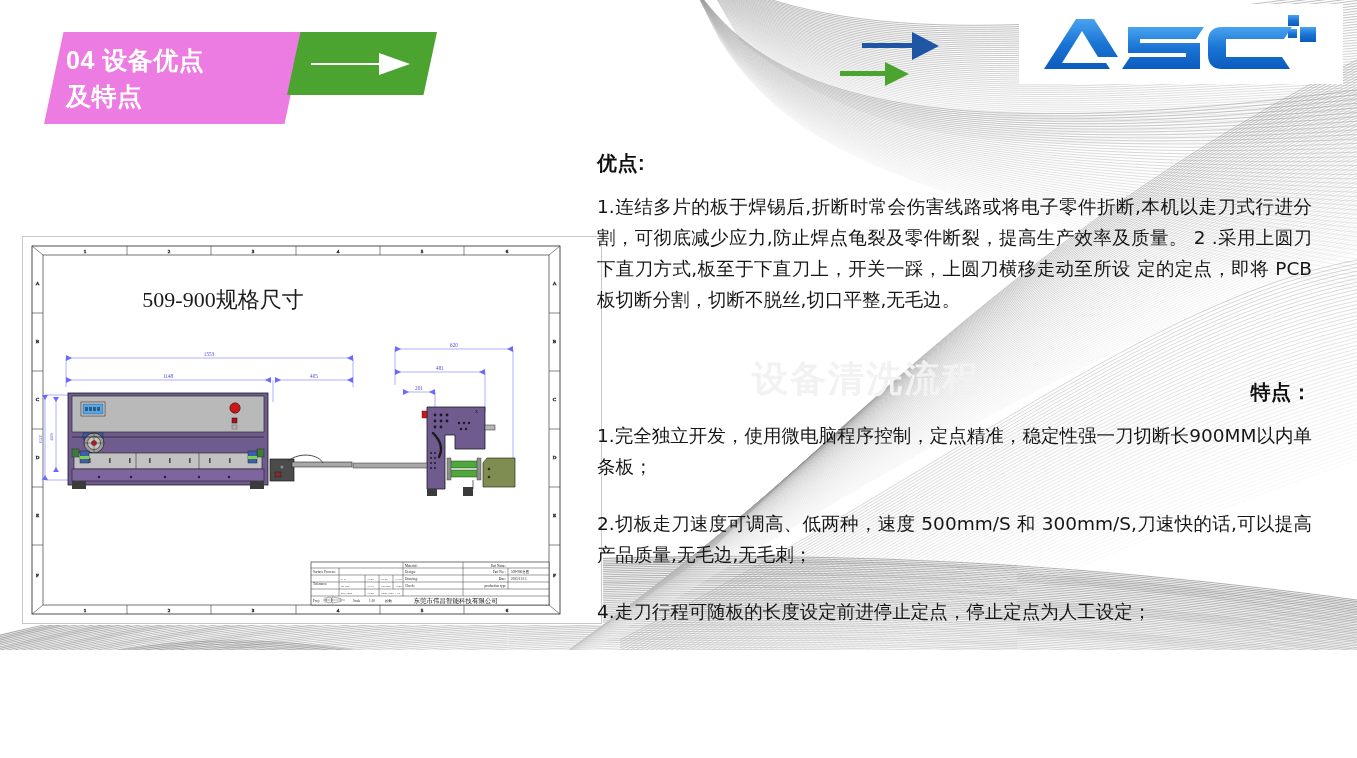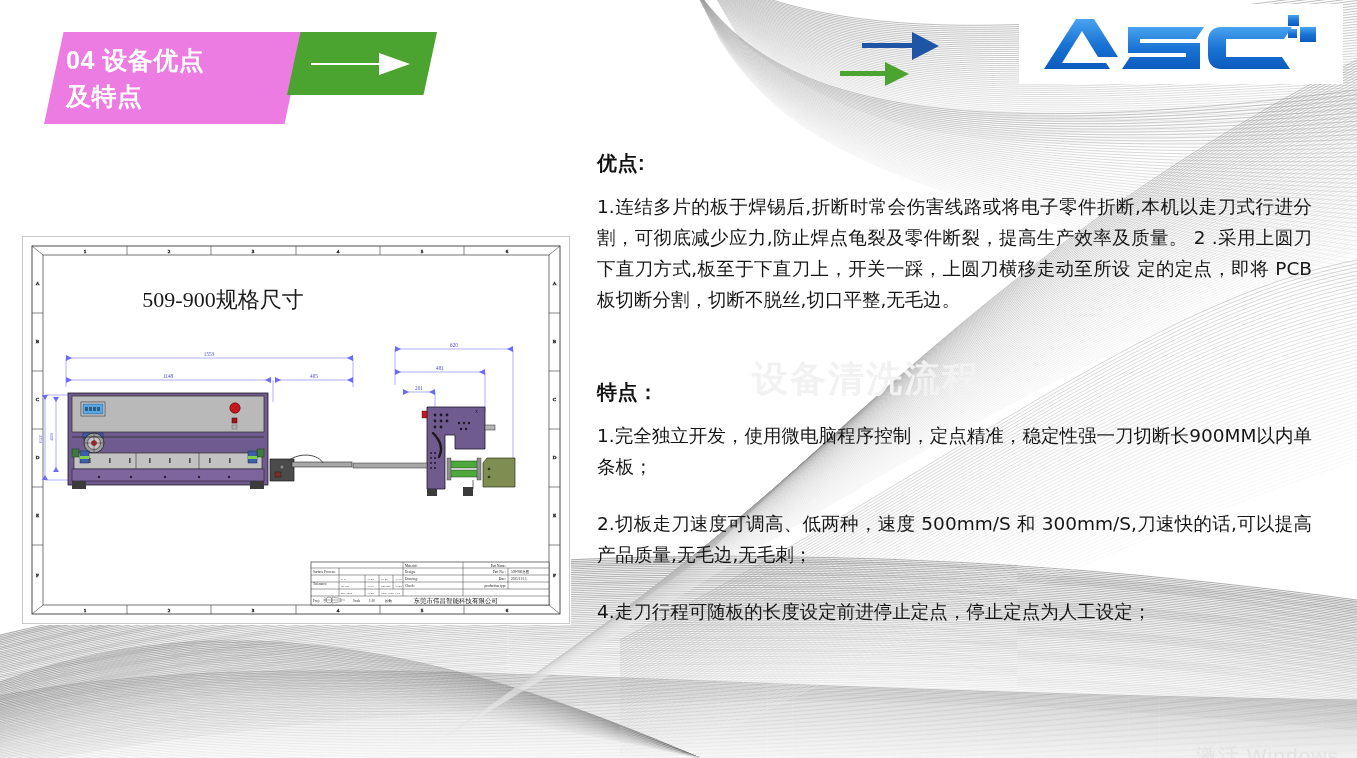--- a/index.html
+++ b/index.html
@@ -2,21 +2,21 @@
 <html><head>
 <meta charset="utf-8">
 <style>
   html,body{margin:0;padding:0;}
   body{
     width:1357px;height:758px;
     background:#ffffff;
     font-family:"Liberation Sans","DejaVu Sans",sans-serif;
     overflow:hidden;position:relative;
   }
-  #stage{position:absolute;inset:0;width:1357px;height:758px;overflow:hidden;background:#fff;}
+  #stage{position:absolute;inset:0;width:1357px;height:650px;overflow:hidden;background:#fff;}
 
   
   .bg-svg{position:absolute;inset:0;width:1357px;height:758px;pointer-events:none;}
 
   
   .banner{position:absolute;left:44px;top:32px;height:92px;width:545px;}
   .band-pink{
     position:absolute;left:0;top:0;width:260px;height:92px;
     background:#ec7ce2;
     clip-path:polygon(7.5% 0, 100% 0, 92.5% 100%, 0 100%);
@@ -48,36 +48,36 @@
   
   .logo-box{
     position:absolute;left:1019px;top:4px;width:324px;height:80px;
     background:#ffffff;display:flex;align-items:center;justify-content:center;
   }
   .logo-box svg{width:290px;height:66px;}
 
   
   .drawing-card{
     position:absolute;left:22px;top:236px;width:546px;height:386px;
-    background:#ffffff;border:1px solid #c9c9c9;box-shadow:0 0 0 1px #fff;
+    background:#ffffff;border:1px solid #c9c9c9;box-shadow:0 0 0 1px #fff;padding-left:32px;
   }
   .dwg-svg{position:absolute;left:0;top:0;width:546px;height:386px;}
 
   
   .content{position:absolute;left:597px;top:150px;width:715px;}
   .watermark{
     position:absolute;left:752px;top:355px;
     font-size:36px;font-weight:bold;color:#f2f2f2;letter-spacing:2px;
     white-space:nowrap;pointer-events:none;
   }
   .sec-title{
     font-size:20px;font-weight:bold;color:#111;
     letter-spacing:.5px;margin:0 0 14px 0;
   }
-  .sec-title.t2{margin-top:64px;}
+  .sec-title.t2{margin-top:64px;text-align:right;}
   .para{
     font-size:18.5px;line-height:31px;color:#161616;
     margin:8px 0 22px 0;text-align:justify;
     font-family:"DejaVu Sans","Liberation Sans",sans-serif;
   }
   .para.tight{margin-bottom:26px;}
   .para.last{margin-bottom:0;}
 
   
   .win-wm{

